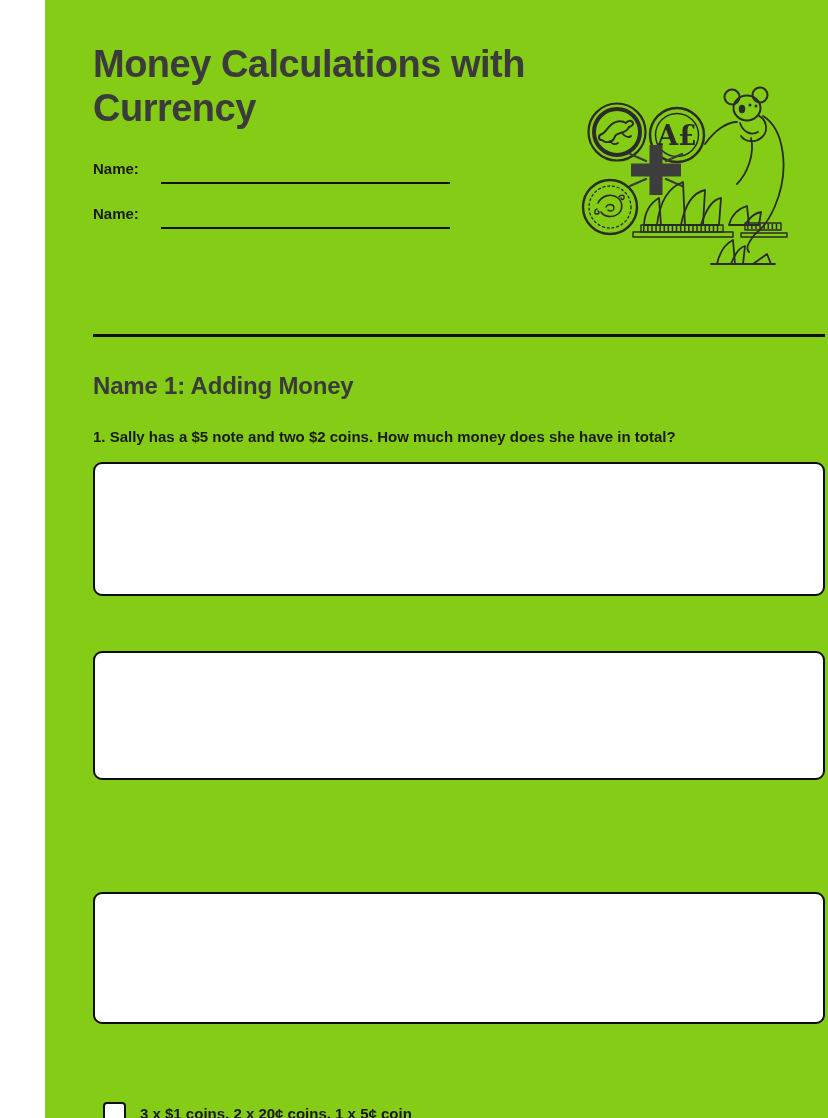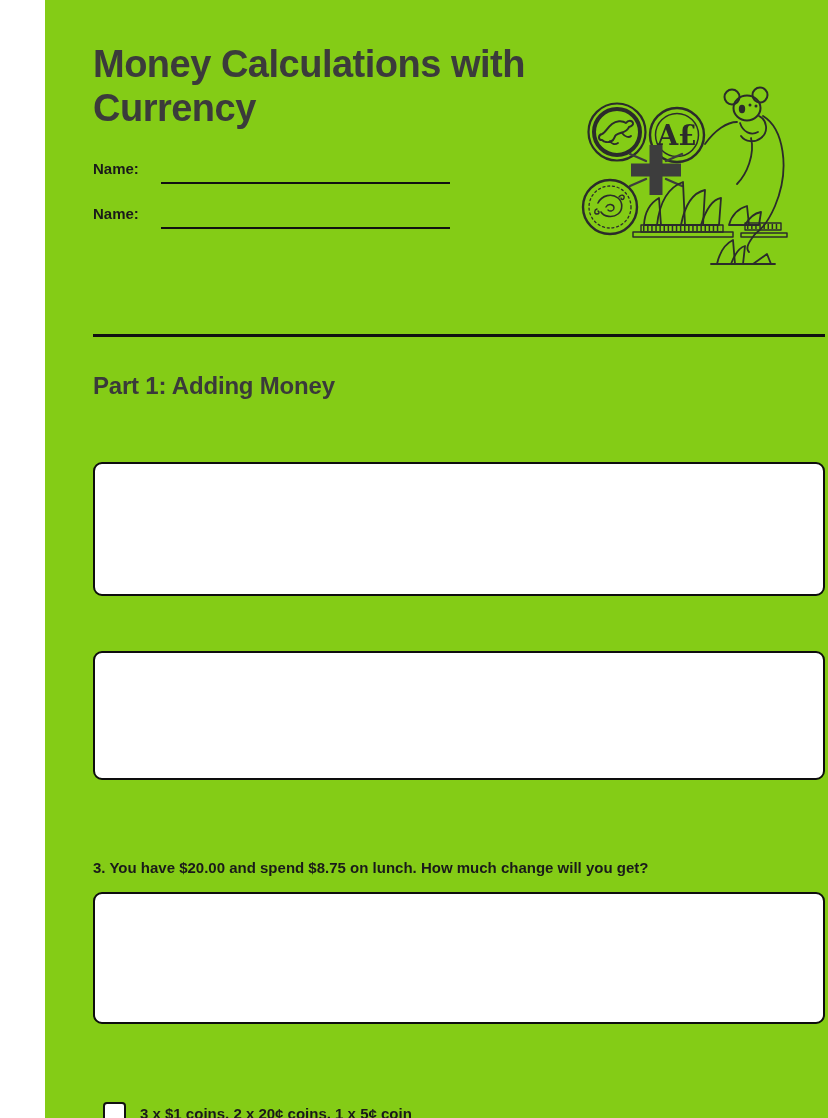--- a/index.html
+++ b/index.html
@@ -155,27 +155,27 @@
         <path d="M162,186 Q168,170 176,168 L174,186 Z"></path>
         <path d="M184,186 L198,176 L202,186 Z"></path>
         <path d="M142,186 h64"></path>
       </g>
 
     </g>
   </svg>
 
   <div class="abs divider"></div>
 
-  <h2 class="abs part-heading" style="top:372px">Part 1: Adding Money</h2>
+  <h2 class="abs part-heading" style="top:372px">Name 1: Adding Money</h2>
 
+  <p class="abs question" style="top:428px">1. Sally has a $5 note and two $2 coins. How much money does she have in total?</p>
   <div class="abs answer-box" style="top:462px;height:134px" role="textbox"></div>
 
   <div class="abs answer-box" style="top:651px;height:129px" role="textbox"></div>
 
 
-  <p class="abs question" style="top:859px">3. You have $20.00 and spend $8.75 on lunch. How much change will you get?</p>
   <div class="abs answer-box" style="top:892px;height:132px" role="textbox"></div>
 
 
   <span class="abs checkbox" role="checkbox" aria-checked="false"></span>
   <span class="abs option-label">3 x $1 coins, 2 x 20¢ coins, 1 x 5¢ coin</span>
 
 </div>
 
 </body></html>

